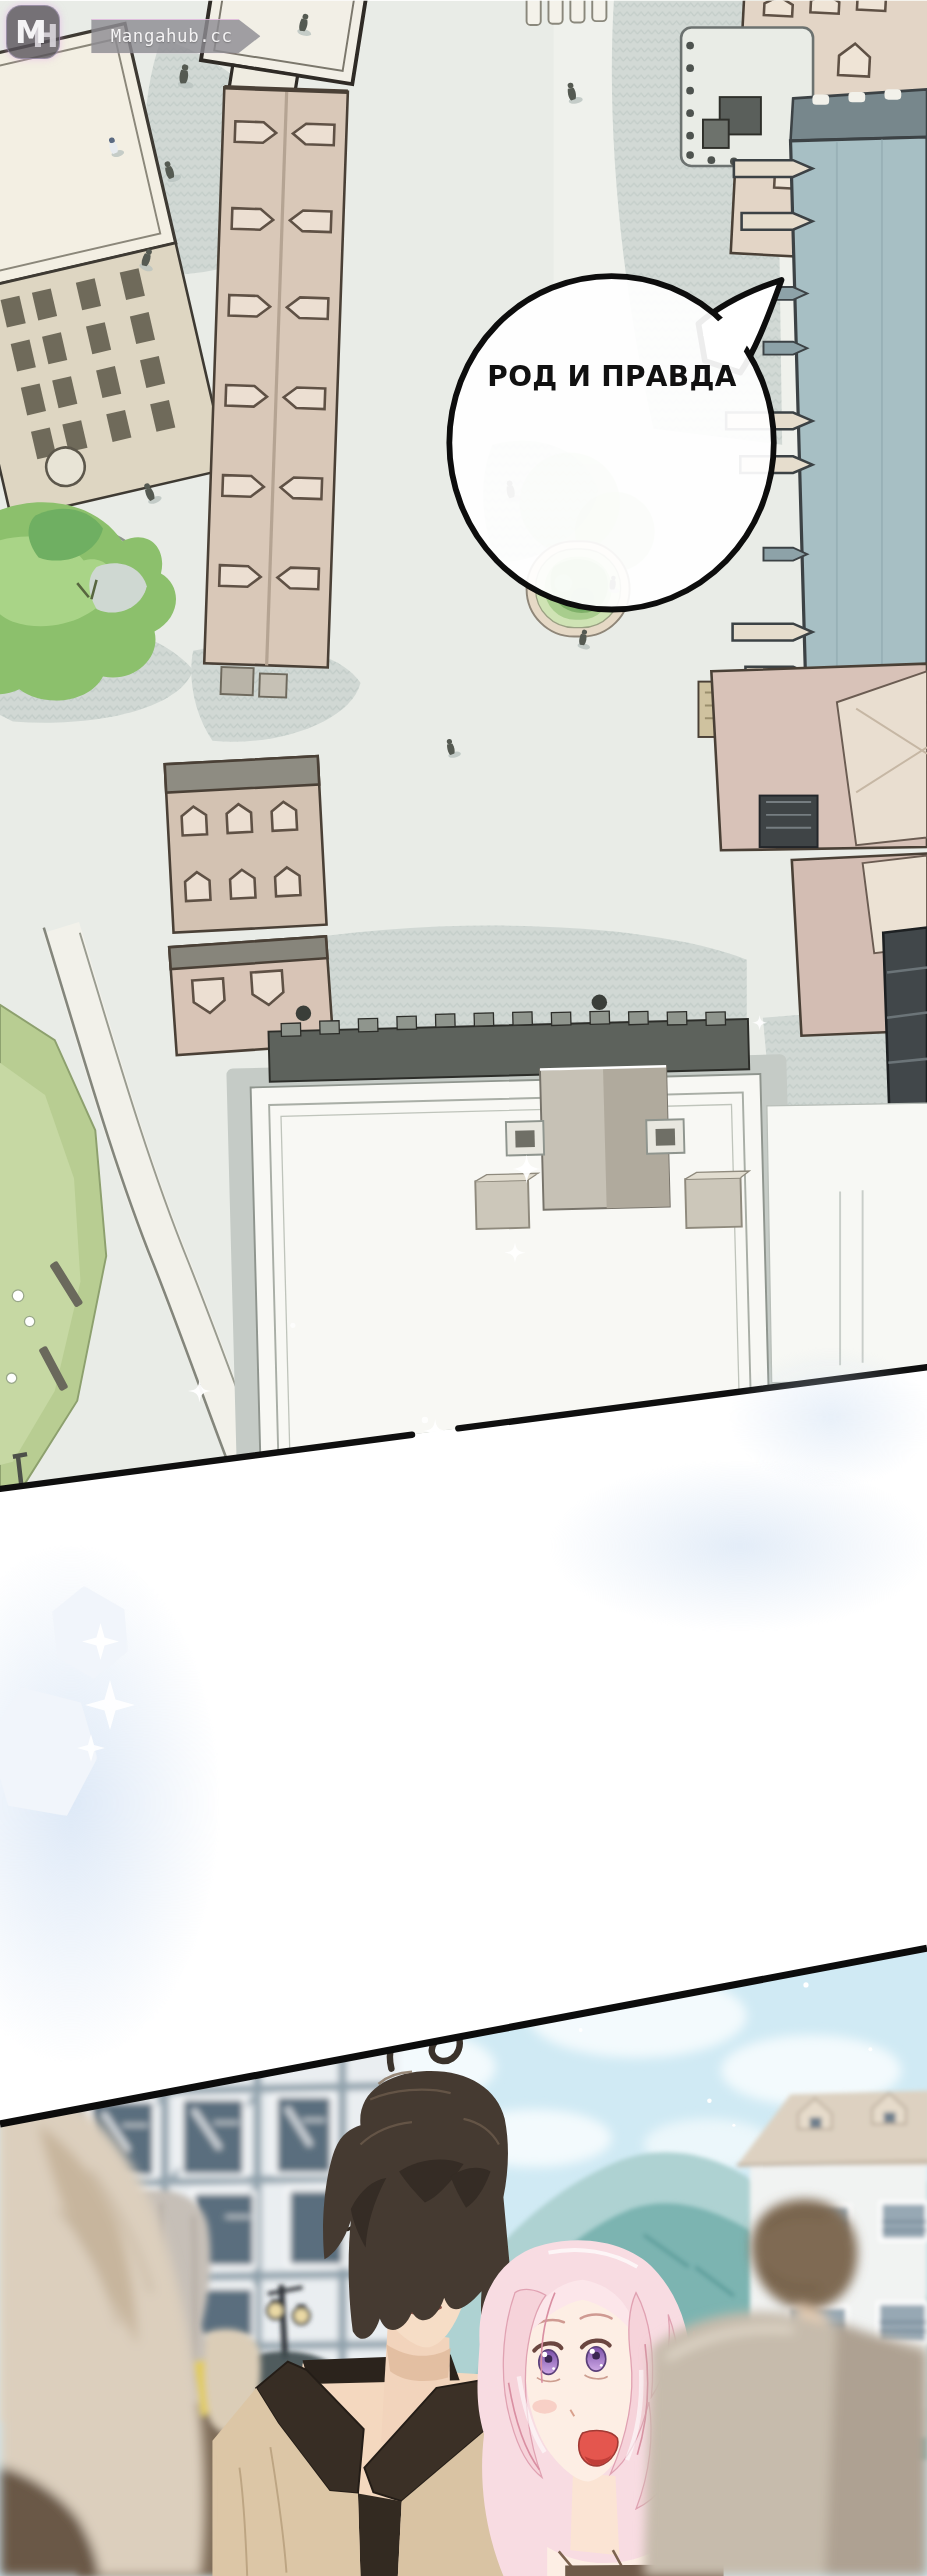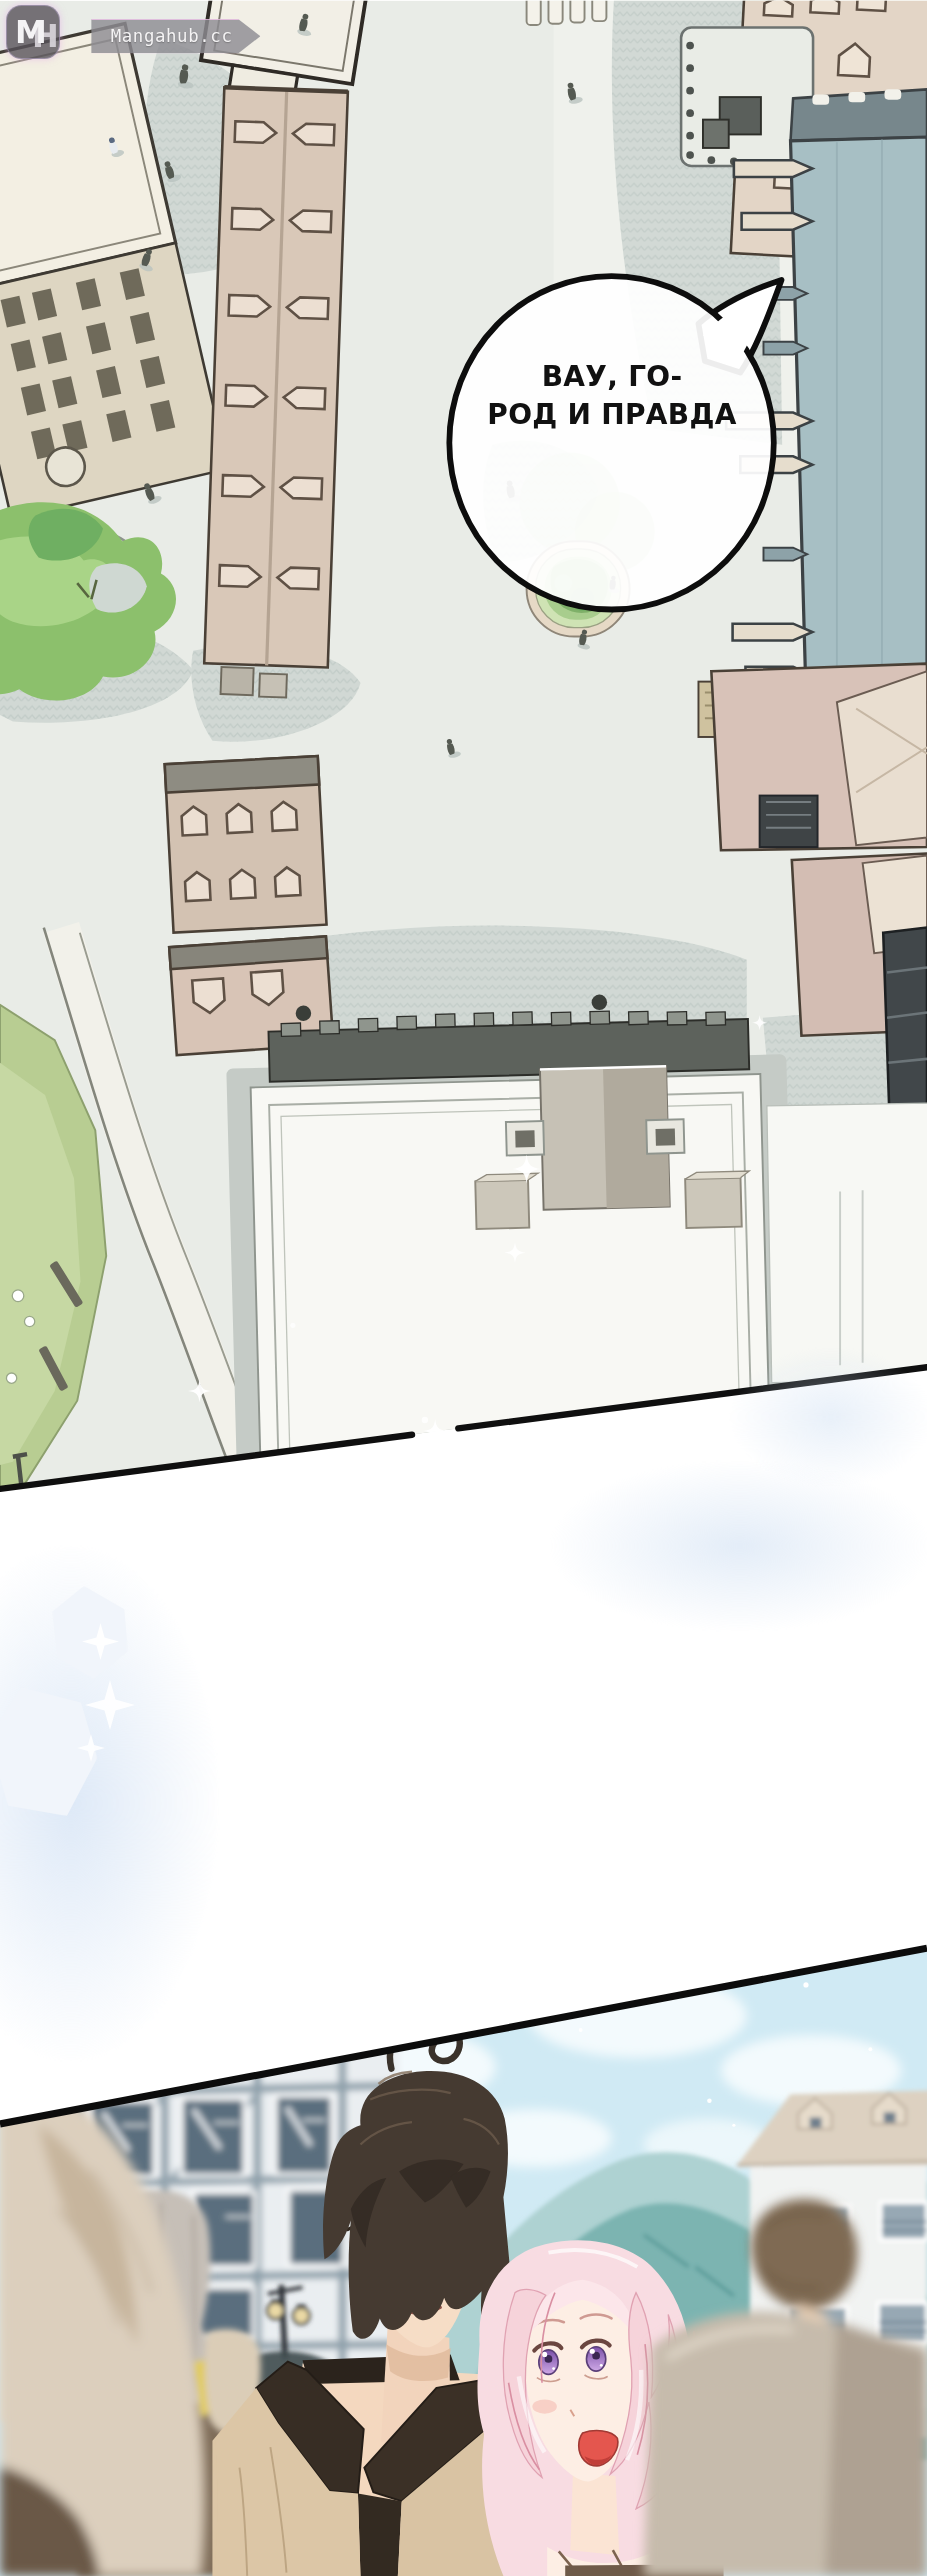--- a/index.html
+++ b/index.html
@@ -324,21 +324,20 @@
   </g>
 
   <g stroke="#0f0f0f" stroke-width="10" stroke-linecap="round">
     <line x1="0" y1="2312" x2="640" y2="2228"></line>
     <line x1="712" y1="2218" x2="1440" y2="2123"></line>
   </g>
   <use href="#star" transform="translate(676,2222) scale(0.62)" fill="#ffffff" opacity="0.95"></use>
 </svg>
 
 <div id="bubble-text" class="abs">
-  <div>ВАУ, ГО-</div>
   <div>РОД И ПРАВДА</div>
 </div>
 
 <div id="watermark" class="abs">
   <div id="wm-banner">
     <span>Mangahub.cc</span>
   </div>
   <div id="wm-badge">
     <span class="h">H</span>
     <span class="m">M</span>

